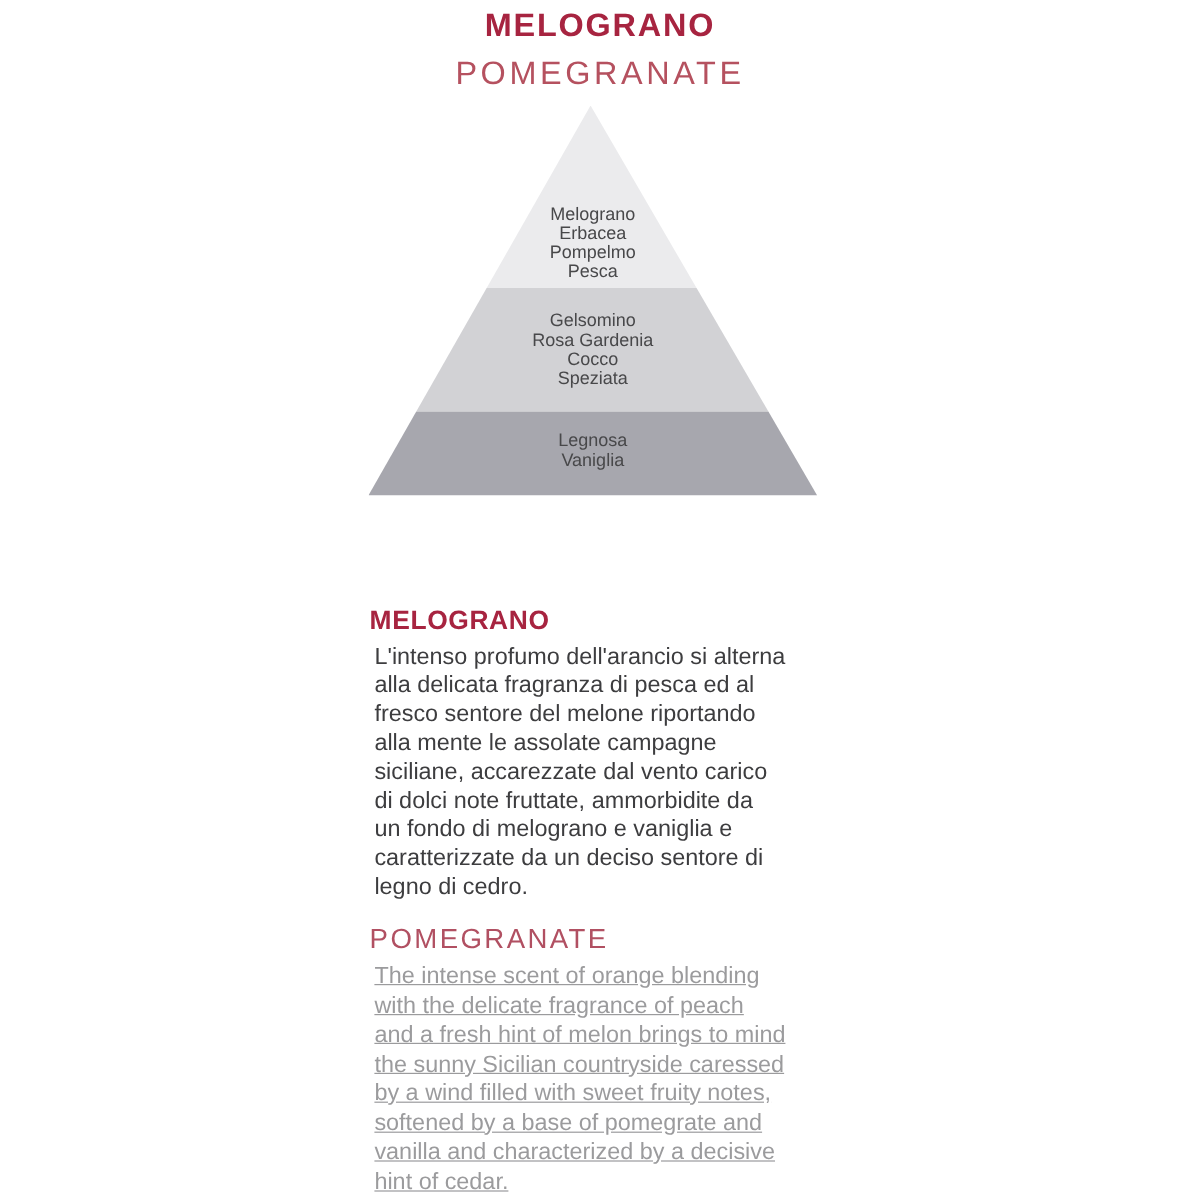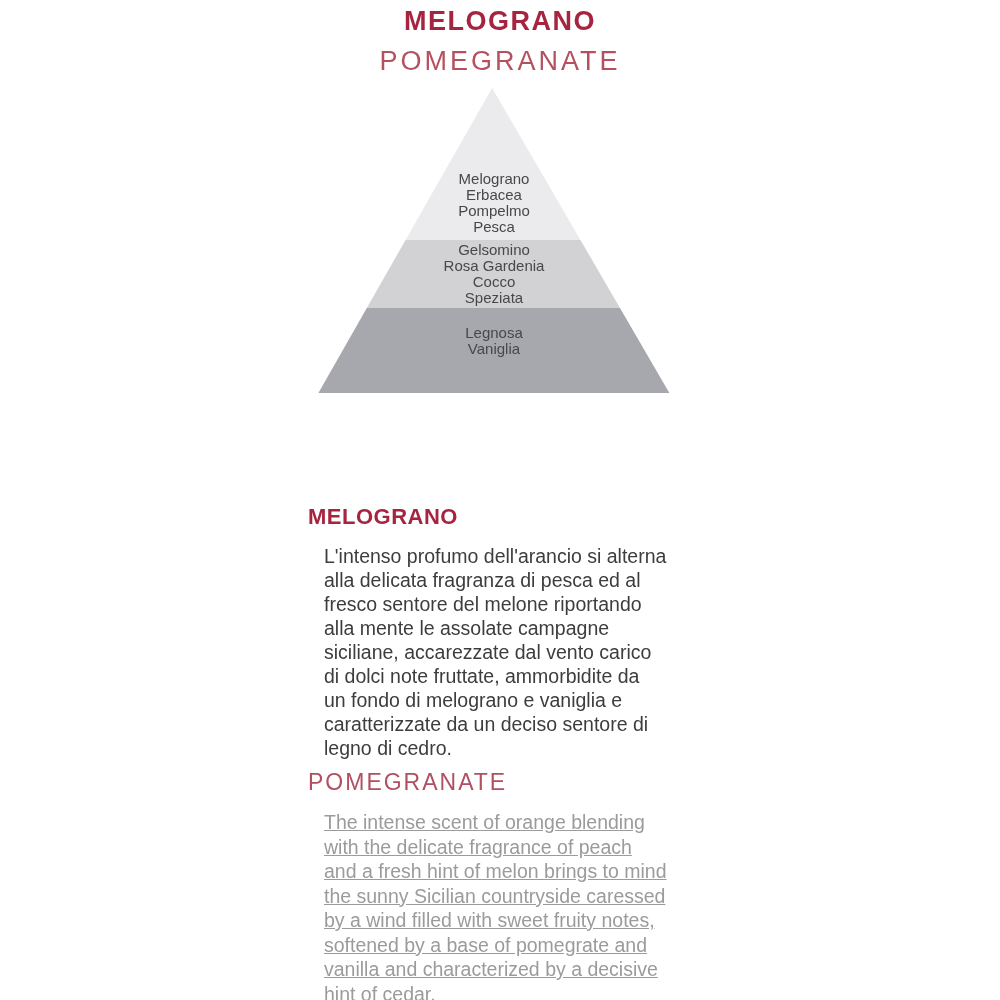--- a/index.html
+++ b/index.html
@@ -44,21 +44,21 @@
     clip-path: polygon(49.5% 0, 100% 100%, 0 100%);
   }
   .tier {
     width: 100%;
     display: flex;
     justify-content: center;
     align-items: center;
     box-sizing: border-box;
   }
   .tier-top    { height: 152px; background: var(--tier_top); align-items: flex-end; padding-bottom: 5px; }
-  .tier-middle { height: 68px;  background: var(--tier_middle); }
+  .tier-middle { height: 103px;  background: var(--tier_middle); }
   .tier-base   { height: 85px;  background: var(--tier_base); padding-bottom: 20px; }
   .tier-notes {
     white-space: pre-line;
     text-align: center;
     font-size: 15px;
     line-height: 16px;
     color: var(--pyramid_text);
   }
 
   
@@ -76,21 +76,21 @@
     letter-spacing: 0.5px;
     color: var(--heading_it);
   }
   .sec-en h2 {
     font-size: 23px;
     font-weight: normal;
     letter-spacing: 2px;
     color: var(--heading_en);
   }
   .sec p {
-    margin: 16px;
+    margin: 4px;
     white-space: pre;
     font-size: 19.5px;
   }
   .sec-it p { line-height: 24px;   color: var(--body_it); }
   .sec-en p { line-height: 24.5px; color: var(--body_en); text-decoration: underline; }
 </style>
 </head>
 <body>
 
 <div class="canvas">

